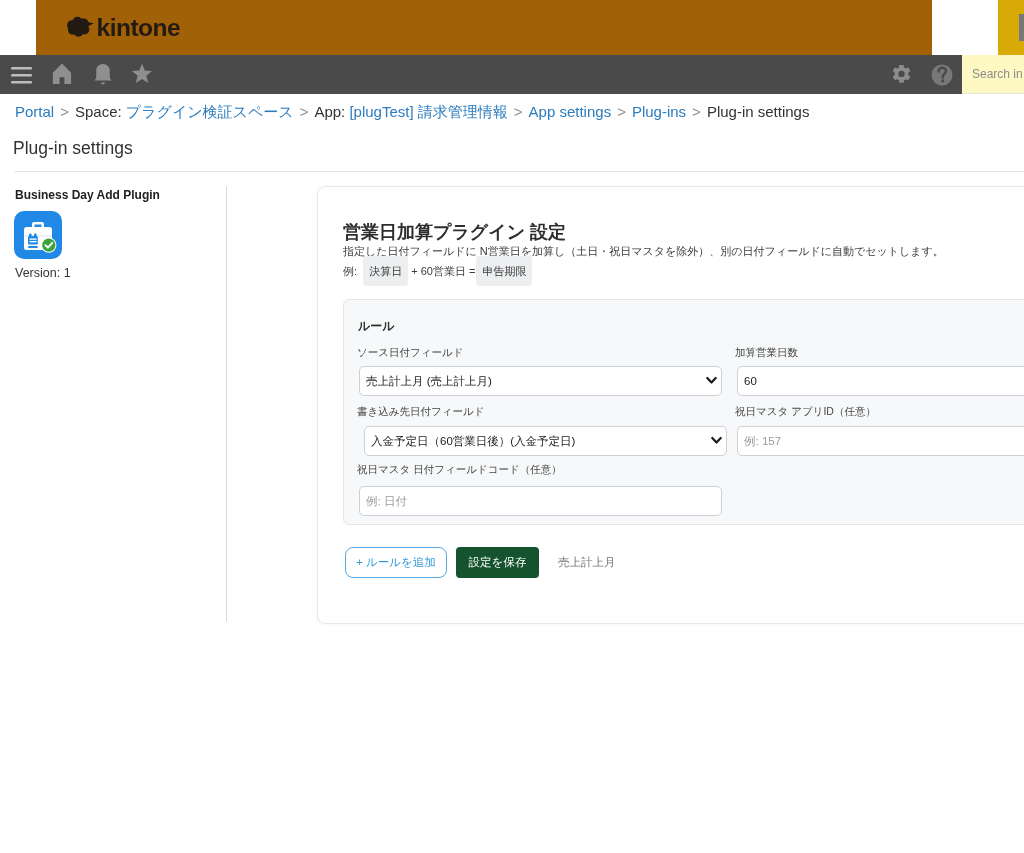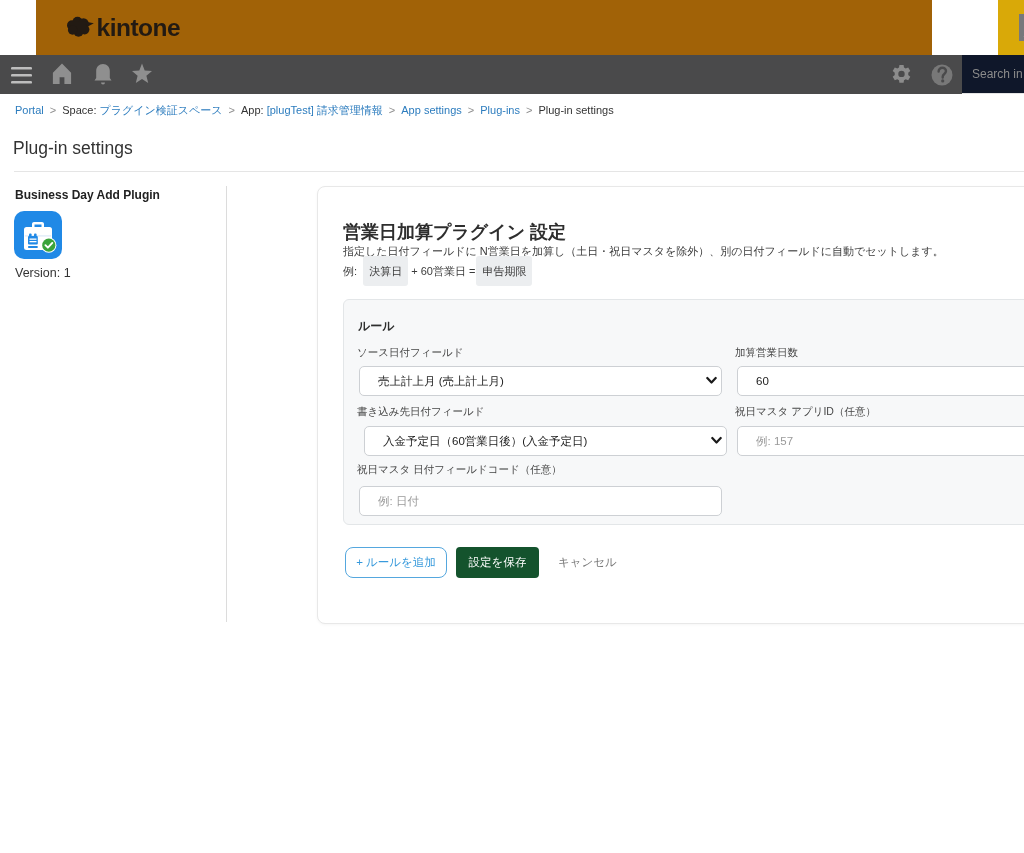--- a/index.html
+++ b/index.html
@@ -4,40 +4,40 @@
 <title>Plug-in settings</title>
 <style>
 * { margin:0; padding:0; box-sizing:border-box; }
 html,body { width:1024px; height:853px; overflow:hidden; }
 body { font-family:"Liberation Sans", sans-serif; background:#fff; position:relative; }
 .hdr { position:absolute; left:0; top:0; width:896px; height:55px; background:#a16207;margin-left:36px; }
 .logo { position:absolute; left:30px; top:16px; }
 .hdr-user { position:absolute; left:962px; top:0; width:62px; height:55px; background:#d9a908; }
 .usr-sq { position:absolute; left:21px; top:14px; width:27px; height:27px; background:#77787b; }
 .nav { position:absolute; left:0; top:55px; width:962px; height:39px; background:#4a4a4b; }
-.search { position:absolute; left:962px; top:55px; width:62px; height:39px; background:#0f172a; border-bottom:1px solid #e4e4e4; color:#8b8b8b; font-size:12px; line-height:38px; padding-left:10px; white-space:nowrap; }
+.search { position:absolute; left:962px; top:55px; width:62px; height:39px; background:#fef9c3; border-bottom:1px solid #e4e4e4; color:#8b8b8b; font-size:12px; line-height:38px; padding-left:10px; white-space:nowrap; }
 .nicon { position:absolute; top:0; }
-.crumb { position:absolute; left:15px; top:103px; font-size:11px; color:#333; white-space:nowrap; }
+.crumb { position:absolute; left:15px; top:103px; font-size:15px; color:#333; white-space:nowrap; }
 .crumb a { color:#2c7cbe; text-decoration:none; }
 .crumb .sep { color:#8d8d8d; padding:0 6px; }
 h1 { position:absolute; left:13px; top:138px; font-size:17.5px; font-weight:400; color:#333; }
 .hr { position:absolute; left:14px; top:171px; width:1010px; height:1px; background:#e5e5e5; }
 .side-t { position:absolute; left:15px; top:188px; font-size:12px; font-weight:700; color:#222; }
 .plugicon { position:absolute; left:14px; top:211px; }
 .side-v { position:absolute; left:15px; top:266px; font-size:12.5px; color:#333; }
 .vline { position:absolute; left:226px; top:186px; width:1px; height:436px; background:#dcdcdc; }
 .card { position:absolute; left:317px; top:186px; width:830px; height:438px; background:#fff; border:1px solid #e8e8e8; border-radius:8px; box-shadow:0 1px 3px rgba(0,0,0,.04); }
 .card h2 { position:absolute; left:25px; top:33px; font-size:18px; font-weight:700; color:#2e2e2e; }
 .desc { position:absolute; left:25px; top:57px; font-size:11px; color:#3b3b3b; }
 .ex { position:absolute; left:25px; top:77px; font-size:11px; color:#3b3b3b; }
 .pill { background:#eceef0; border-radius:3px; padding:9px 6px; }
 .rulebox { position:absolute; left:25px; top:112px; width:780px; height:226px; background:#f7f8f9; border:1px solid #e3e6e8; border-radius:6px; }
 .rulebox h3 { position:absolute; left:14px; top:18px; font-size:12px; font-weight:700; color:#2e2e2e; }
 .lbl { position:absolute; font-size:10.5px; color:#454545; }
-.field { position:absolute; width:363px; height:30px; background:#fff; border:1px solid #cdd0d4; border-radius:5px; font-size:11.5px; color:#222; line-height:28px; padding-left:18px; }
+.field { position:absolute; width:363px; height:30px; background:#fff; border:1px solid #cdd0d4; border-radius:5px; font-size:11.5px; color:#222; line-height:28px; padding-left:6px; }
 .field .ph { color:#9a9a9a; }
 .chev { position:absolute; right:4px; top:8px; }
 .btnrow { position:absolute; left:27px; top:360px; height:31px; }
 .btn-add { position:absolute; left:0; top:0; width:102px; height:31px; border:1px solid #55a7de; border-radius:8px; background:#fff; color:#3498db; font-size:11.5px; text-align:center; line-height:29px; }
 .btn-save { position:absolute; left:111px; top:0; width:83px; height:31px; border-radius:4px; background:#14532d; color:#fff; font-size:11.5px; text-align:center; line-height:31px; }
 .btn-cancel { position:absolute; left:213px; top:0; color:#777; font-size:11.5px; line-height:31px; white-space:nowrap; }
 </style>
 </head>
 <body>
 <div class="hdr">
@@ -139,15 +139,15 @@
         </svg>
     </div>
     <div class="lbl" style="left:391px; top:105px;">祝日マスタ アプリID（任意）</div>
     <div class="field" style="left:393px; top:126px;"><span class="ph">例: 157</span></div>
     <div class="lbl" style="left:13px; top:163px;">祝日マスタ 日付フィールドコード（任意）</div>
     <div class="field" style="left:15px; top:186px;"><span class="ph">例: 日付</span></div>
   </div>
   <div class="btnrow">
     <div class="btn-add">+ ルールを追加</div>
     <div class="btn-save">設定を保存</div>
-    <div class="btn-cancel">キャンセル</div>
+    <div class="btn-cancel">売上計上月</div>
   </div>
 </div>
 
 </body></html>

